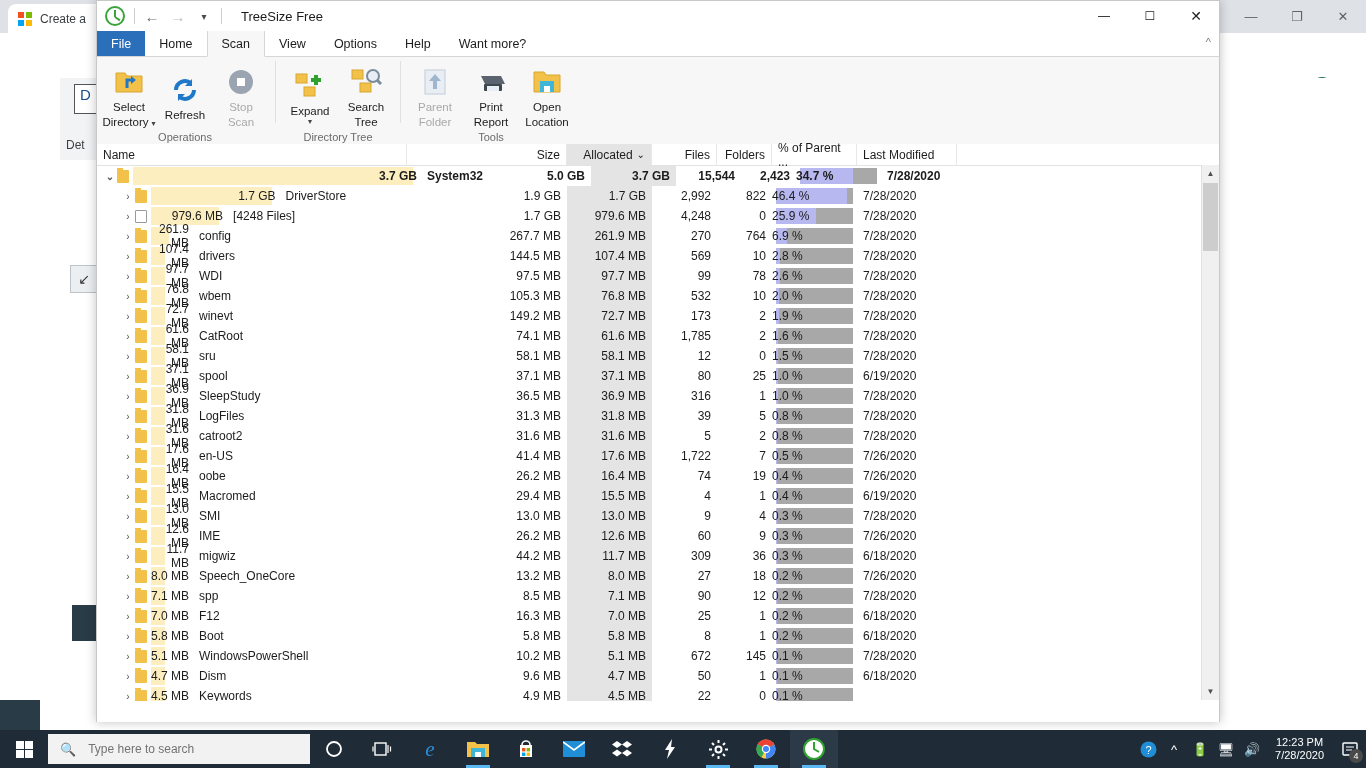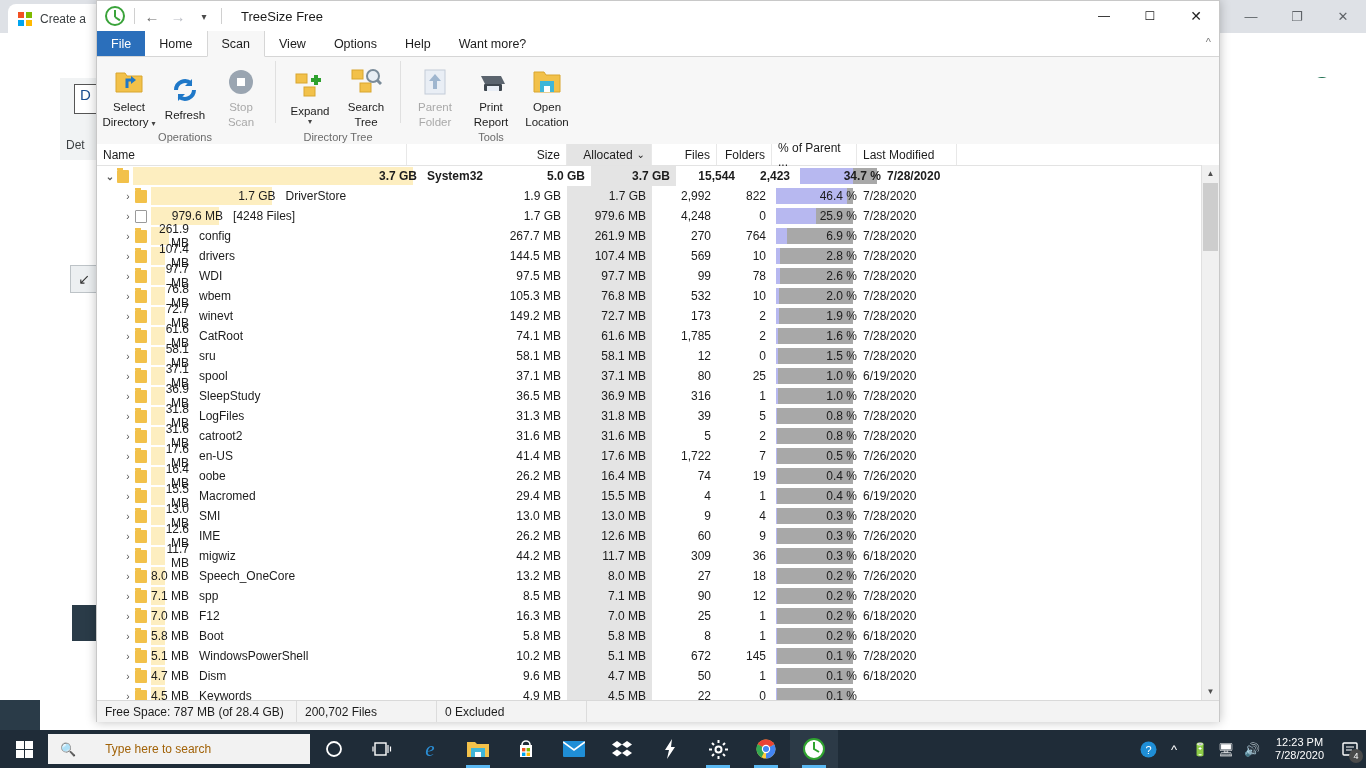--- a/index.html
+++ b/index.html
@@ -96,42 +96,42 @@
   .twisty { width:14px; text-align:center; font-size:10px; color:#555; flex:none; }
   .ficon { width:12px; height:13px; background:#f2c14a; position:relative; border-radius:1px; flex:none; margin-right:2px; }
   .ficon::before { content:""; position:absolute; left:0; top:-2px; width:6px; height:2px; background:#f2c14a; }
   .ficon.file { background:#fff; border:1px solid #9a9a9a; height:13px; box-sizing:border-box; }
   .ficon.file::before { display:none; }
   .sizebar { position:absolute; left:0; top:1px; height:18px; background:#fdeec0; z-index:0; }
   .nametext { position:relative; z-index:1; display:flex; align-items:center; }
   .nsize { text-align:right; }
   .nlabel { margin-left:10px; }
 
-  .pctcell { position:relative; box-sizing:border-box; height:20px; display:flex; align-items:center; justify-content:flex-end; }
+  .pctcell { position:relative; box-sizing:border-box; height:20px; display:flex; align-items:center; justify-content:flex-start; }
   .pctbg { position:absolute; left:4px; top:2px; right:4px; height:16px; background:#a8a8a8; }
   .pctfill { position:absolute; left:4px; top:2px; height:16px; background:#b7b8f0; }
   .pcttext { position:relative; z-index:2; font-size:12px; }
 
   .vscroll { position:absolute; right:0; top:21px; width:17px; height:535px; background:#f0f0f0; border-left:1px solid #e0e0e0; }
   .vs-arrow { width:17px; height:17px; display:flex; align-items:center; justify-content:center; font-size:8px; color:#4d4d4d; }
   .vs-arrow.down { position:absolute; bottom:0; left:0; }
   .vs-thumb { position:absolute; left:1px; top:18px; width:15px; height:68px; background:#cdcdcd; }
 
   .ts-status { position:absolute; left:0; bottom:0; width:1122px; height:21px; background:#f3f3f3;
                border-top:1px solid #d9d9d9; display:flex; align-items:center; font-size:12px; color:#1c1c1c; }
   .st-cell { box-sizing:border-box; padding:0 8px; border-right:1px solid #dcdcdc; height:21px; display:flex; align-items:center; }
 
   
   .taskbar { position:absolute; left:0; bottom:0; width:1366px; height:38px; background:#1f2c38; display:flex; align-items:center; }
   .tb-start { width:48px; height:38px; display:flex; align-items:center; justify-content:center; }
   .win-logo { width:17px; height:17px; display:grid; grid-template-columns:8px 8px; grid-template-rows:8px 8px; gap:1px; }
   .win-logo i { background:#fff; display:block; }
   .tb-search { width:262px; height:30px; background:#f2f2f2; display:flex; align-items:center; padding-left:12px; box-sizing:border-box; }
   .tb-search .magn { font-size:13px; color:#333; }
-  .tb-search span.txt { font-size:12px; color:#a16207; margin-left:29px; }
+  .tb-search span.txt { font-size:12px; color:#737373; margin-left:12px; }
   .tb-icon { width:48px; height:38px; display:flex; align-items:center; justify-content:center; position:relative; color:#fff; }
   .tb-icon.active { background:#2c3a47; }
   .tb-icon .uline { position:absolute; bottom:0; left:12px; width:24px; height:3px; background:#5ab8f2; }
   .tray { position:absolute; right:0; bottom:0; height:38px; display:flex; align-items:center; }
   .tray-ico { width:26px; height:38px; display:flex; align-items:center; justify-content:center; color:#fff; font-size:13px; }
   .clock { text-align:center; color:#fff; font-size:11px; line-height:13px; padding:0 10px; }
   .notif { width:32px; height:38px; display:flex; align-items:center; justify-content:center; position:relative; color:#fff; }
   .notif-badge { position:absolute; right:3px; bottom:5px; width:14px; height:14px; border-radius:50%; background:#4a4a4a;
                  color:#fff; font-size:9px; display:flex; align-items:center; justify-content:center; }
 </style>
@@ -916,26 +916,20 @@
             <div class="td" style="width: 100px; margin-top: 36px;">12/7/2019</div>
           </div>
         </div>
 
       <div class="vscroll">
         <div class="vs-arrow">▲</div>
         <div class="vs-thumb"></div>
         <div class="vs-arrow down">▼</div>
       </div>
 
-      <div class="ts-status">
-        <div class="st-cell" style="width:200px">Free Space: 787 MB  (of 28.4 GB)</div>
-        <div class="st-cell" style="width:140px">200,702 Files</div>
-        <div class="st-cell" style="width:150px">0 Excluded</div>
-        <div class="st-cell" style="flex:1; border-right:none"></div>
-      </div>
     </div>
   </div>
 
   <div class="taskbar">
     <div class="tb-start">
       <span class="win-logo">
           <i></i>
           <i></i>
           <i></i>
           <i></i>

